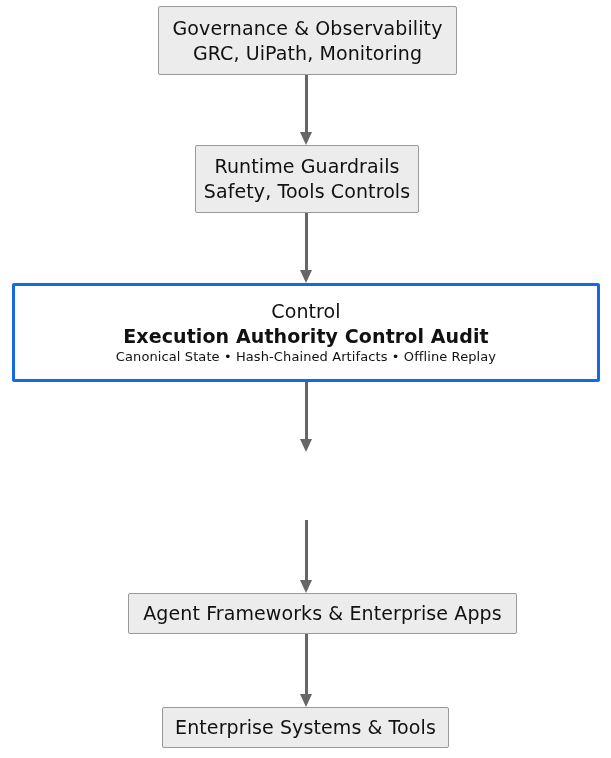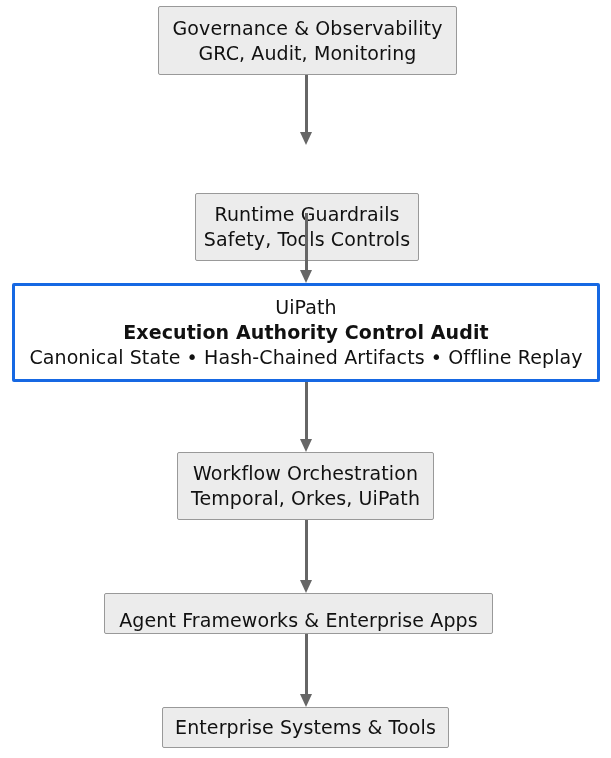--- a/index.html
+++ b/index.html
@@ -41,28 +41,28 @@
   }
   .node .line.bold { font-weight: bold; }
 
   
   .node.highlight {
     background: #ffffff;
     border: 3px solid #1668e3;
     border-radius: 2px;
   }
   .node.highlight .line { font-size: 19px; }
-  .node.highlight .line.sub { font-size: 19px; }
+  .node.highlight .line.sub { font-size: 13px; }
 
   
   #node-governance   { left: 158px; top: 6px;   width: 299px; height: 69px; }
-  #node-runtime      { left: 195px; top: 145px; width: 224px; height: 68px; margin-top: 48px; }
+  #node-runtime      { left: 195px; top: 145px; width: 224px; height: 68px; }
   #node-gantral      { left: 12px;  top: 283px; width: 588px; height: 99px; }
   #node-workflow     { left: 177px; top: 452px; width: 257px; height: 68px; }
-  #node-agent        { left: 104px; top: 593px; width: 389px; height: 41px; justify-content: flex-end; }
+  #node-agent        { left: 128px; top: 593px; width: 389px; height: 41px; }
   #node-enterprise   { left: 162px; top: 707px; width: 287px; height: 41px; justify-content: center; }
 
   
   .edge { position: absolute; }
   .edge .shaft {
     position: absolute;
     left: 0;
     top: 0;
     width: 3px;
     background: #666666;
@@ -82,53 +82,49 @@
   #edge-4 { left: 305px; top: 520px; height: 73px; }
   #edge-5 { left: 305px; top: 634px; height: 73px; }
 </style>
 </head>
 <body>
 
 <div id="stack">
 
   <div class="node" id="node-governance">
     <span class="line">Governance &amp; Observability</span>
-    <span class="line">GRC, Audit, Monitoring</span>
+    <span class="line">GRC, UiPath, Monitoring</span>
   </div>
 
   <div class="edge" id="edge-1">
     <div class="shaft" style="height:57px;"></div>
     <div class="head" style="top:57px;"></div>
   </div>
 
   <div class="node" id="node-runtime">
     <span class="line">Runtime Guardrails</span>
     <span class="line">Safety, Tools Controls</span>
   </div>
 
   <div class="edge" id="edge-2">
     <div class="shaft" style="height:57px;"></div>
     <div class="head" style="top:57px;"></div>
   </div>
 
   <div class="node highlight" id="node-gantral">
-    <span class="line">UiPath</span>
+    <span class="line">Control</span>
     <span class="line bold">Execution Authority Control Audit</span>
     <span class="line sub">Canonical State • Hash-Chained Artifacts • Offline Replay</span>
   </div>
 
   <div class="edge" id="edge-3">
     <div class="shaft" style="height:57px;"></div>
     <div class="head" style="top:57px;"></div>
   </div>
 
-  <div class="node" id="node-workflow">
-    <span class="line">Workflow Orchestration</span>
-    <span class="line">Temporal, Orkes, UiPath</span>
-  </div>
 
   <div class="edge" id="edge-4">
     <div class="shaft" style="height:60px;"></div>
     <div class="head" style="top:60px;"></div>
   </div>
 
   <div class="node" id="node-agent">
     <span class="line">Agent Frameworks &amp; Enterprise Apps</span>
   </div>
 

